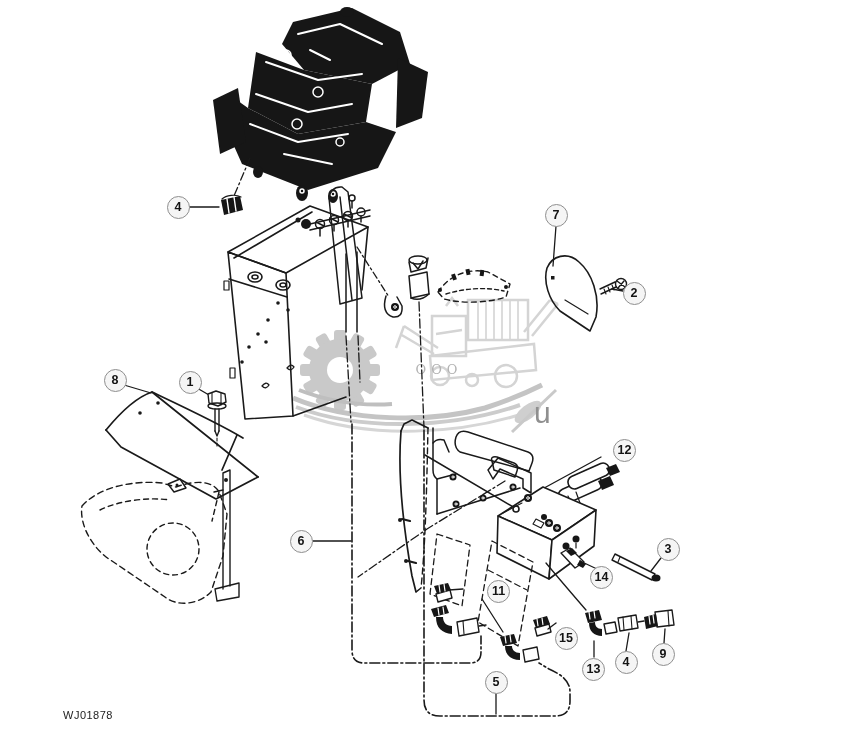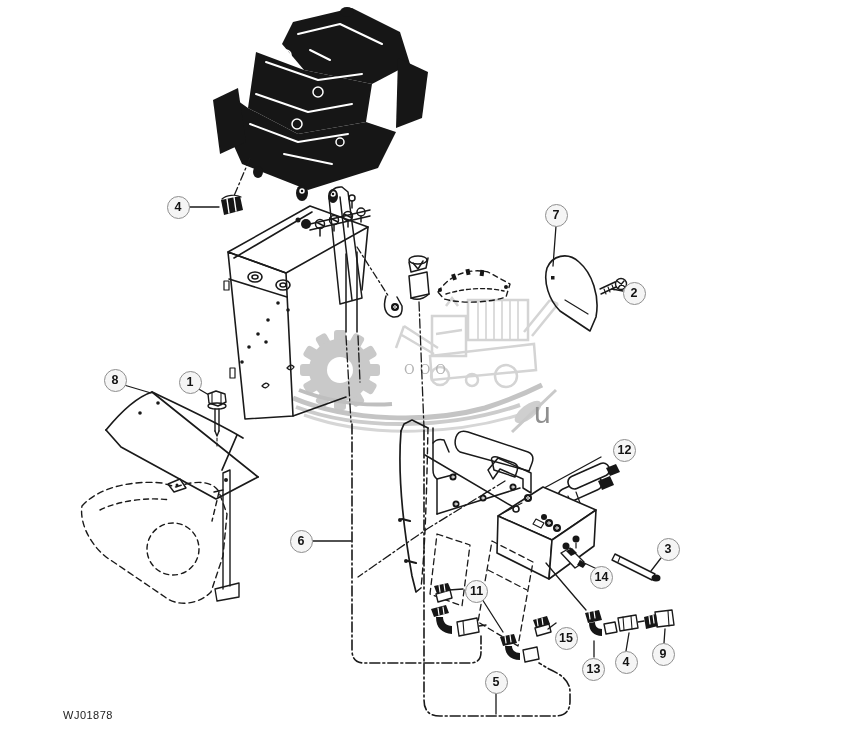--- a/index.html
+++ b/index.html
@@ -4,21 +4,21 @@
 <style>
   html,body{margin:0;padding:0;background:#ffffff;}
   .page{
     position:relative;width:841px;height:731px;background:#ffffff;overflow:hidden;
     font-family:"Liberation Sans",sans-serif;
   }
   .layer{position:absolute;left:0;top:0;width:841px;height:731px;}
   svg{display:block;}
   
   .wm-ooo{
-    position:absolute;left:404px;top:362px;width:70px;text-align:left;
+    position:absolute;left:404px;top:362px;width:70px;text-align:center;
     font-family:"DejaVu Serif",serif;font-size:13px;letter-spacing:5px;
     color:#b3b3b3;user-select:none;
   }
   .wm-name{
     position:absolute;left:341px;top:377px;
     font-family:"DejaVu Serif",serif;font-size:31px;font-weight:bold;
     color:#bdbdbd;letter-spacing:0px;user-select:none;
   }
   .wm-suffix{
     position:absolute;left:534px;top:396px;
@@ -399,21 +399,21 @@
       <div class="callout" style="left: 178.5px; top: 370.5px;">1</div>
       <div class="callout" style="left: 622.5px; top: 281.5px;">2</div>
       <div class="callout" style="left: 656.5px; top: 537.5px;">3</div>
       <div class="callout" style="left: 166.5px; top: 195.5px;">4</div>
       <div class="callout" style="left: 484.5px; top: 670.5px;">5</div>
       <div class="callout" style="left: 289.5px; top: 529.5px;">6</div>
       <div class="callout" style="left: 544.5px; top: 203.5px;">7</div>
       <div class="callout" style="left: 103.5px; top: 368.5px;">8</div>
       <div class="callout" style="left: 651.5px; top: 642.5px;">9</div>
       <div class="callout" style="left: 614.5px; top: 650.5px;">4</div>
-      <div class="callout" style="left: 465px; top: 579.5px;">11</div>
+      <div class="callout" style="left: 487px; top: 579.5px;">11</div>
       <div class="callout" style="left: 613px; top: 438.5px;">12</div>
       <div class="callout" style="left: 582px; top: 657.5px;">13</div>
       <div class="callout" style="left: 590px; top: 565.5px;">14</div>
       <div class="callout" style="left: 554.5px; top: 627px;">15</div>
     </div>
 
   <div class="code">WJ01878</div>
 
 </div>
 

